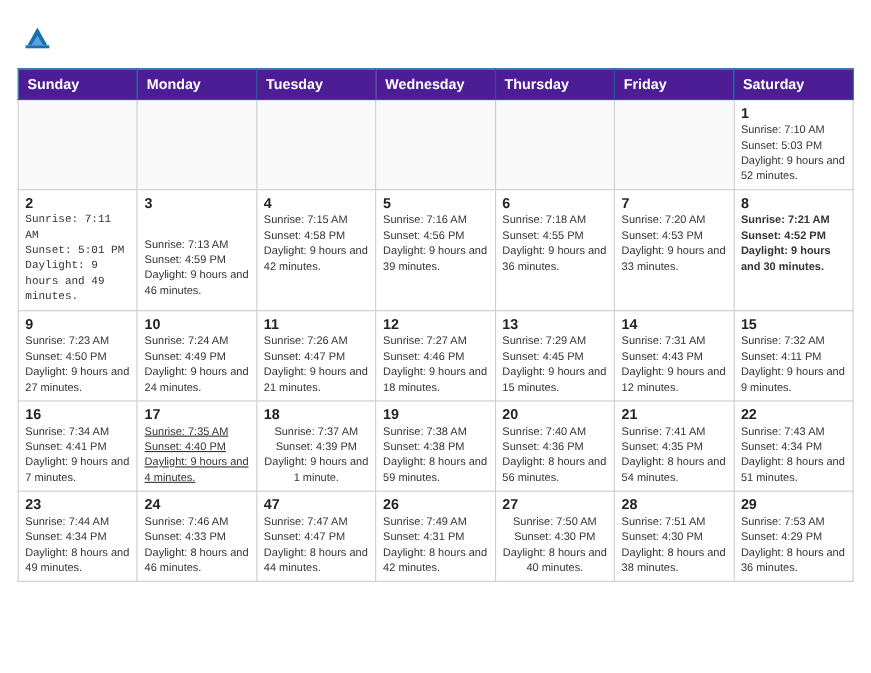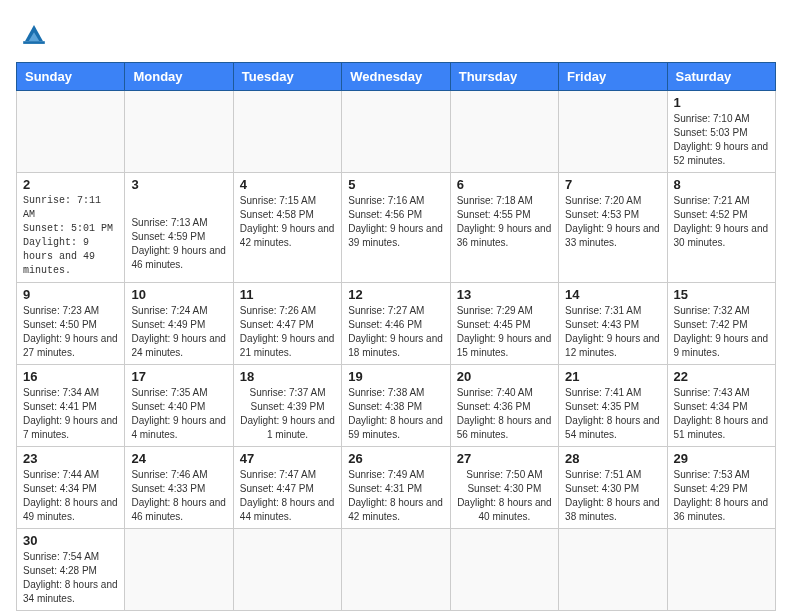--- a/index.html
+++ b/index.html
@@ -48,21 +48,21 @@
     .location {
       font-size: 15px;
       color: #555;
     }
     .calendar {
       width: 100%;
       border-collapse: collapse;
       border: 1px solid #ccc;
     }
     .calendar th {
-      background-color: #3b82f6;
+      background-color: #4c1d95;
       color: #fff;
       text-align: left;
       padding: 6px 8px;
       font-size: 13px;
       font-weight: bold;
       border: 1px solid #1e5a9a;
     }
     .calendar td {
       vertical-align: top;
       border: 1px solid #ccc;
@@ -172,21 +172,21 @@
 Daylight: 9 hours and 36 minutes.</div>
         </td>
         <td>
           <span class="day-number">7</span>
           <div class="day-info" style="white-space: pre-line;">Sunrise: 7:20 AM
 Sunset: 4:53 PM
 Daylight: 9 hours and 33 minutes.</div>
         </td>
         <td>
           <span class="day-number">8</span>
-          <div class="day-info" style="white-space: pre-line;">Sunrise: 7:21 AM
+          <div class="day-info" style="white-space: pre-line; font-weight: bold;">Sunrise: 7:21 AM
 Sunset: 4:52 PM
 Daylight: 9 hours and 30 minutes.</div>
         </td>
       </tr>
       <tr>
         <td>
           <span class="day-number">9</span>
           <div class="day-info" style="white-space: pre-line;">Sunrise: 7:23 AM
 Sunset: 4:50 PM
 Daylight: 9 hours and 27 minutes.</div>
@@ -217,34 +217,34 @@
         </td>
         <td>
           <span class="day-number">14</span>
           <div class="day-info" style="white-space: pre-line;">Sunrise: 7:31 AM
 Sunset: 4:43 PM
 Daylight: 9 hours and 12 minutes.</div>
         </td>
         <td>
           <span class="day-number">15</span>
           <div class="day-info" style="white-space: pre-line;">Sunrise: 7:32 AM
-Sunset: 7:42 PM
+Sunset: 4:11 PM
 Daylight: 9 hours and 9 minutes.</div>
         </td>
       </tr>
       <tr>
         <td>
           <span class="day-number">16</span>
           <div class="day-info" style="white-space: pre-line;">Sunrise: 7:34 AM
 Sunset: 4:41 PM
 Daylight: 9 hours and 7 minutes.</div>
         </td>
         <td>
           <span class="day-number">17</span>
-          <div class="day-info" style="white-space: pre-line;">Sunrise: 7:35 AM
+          <div class="day-info" style="white-space: pre-line; text-decoration: underline;">Sunrise: 7:35 AM
 Sunset: 4:40 PM
 Daylight: 9 hours and 4 minutes.</div>
         </td>
         <td>
           <span class="day-number">18</span>
           <div class="day-info" style="white-space: pre-line; text-align: center;">Sunrise: 7:37 AM
 Sunset: 4:39 PM
 Daylight: 9 hours and 1 minute.</div>
         </td>
         <td>
@@ -309,28 +309,14 @@
 Sunset: 4:30 PM
 Daylight: 8 hours and 38 minutes.</div>
         </td>
         <td>
           <span class="day-number">29</span>
           <div class="day-info" style="white-space: pre-line;">Sunrise: 7:53 AM
 Sunset: 4:29 PM
 Daylight: 8 hours and 36 minutes.</div>
         </td>
       </tr>
-      <tr class="last-row">
-        <td>
-          <span class="day-number">30</span>
-          <div class="day-info" style="white-space: pre-line;">Sunrise: 7:54 AM
-Sunset: 4:28 PM
-Daylight: 8 hours and 34 minutes.</div>
-        </td>
-        <td class="empty"></td>
-        <td class="empty"></td>
-        <td class="empty"></td>
-        <td class="empty"></td>
-        <td class="empty"></td>
-        <td class="empty"></td>
-      </tr>
     </tbody>
 </table>
 
 </body></html>

